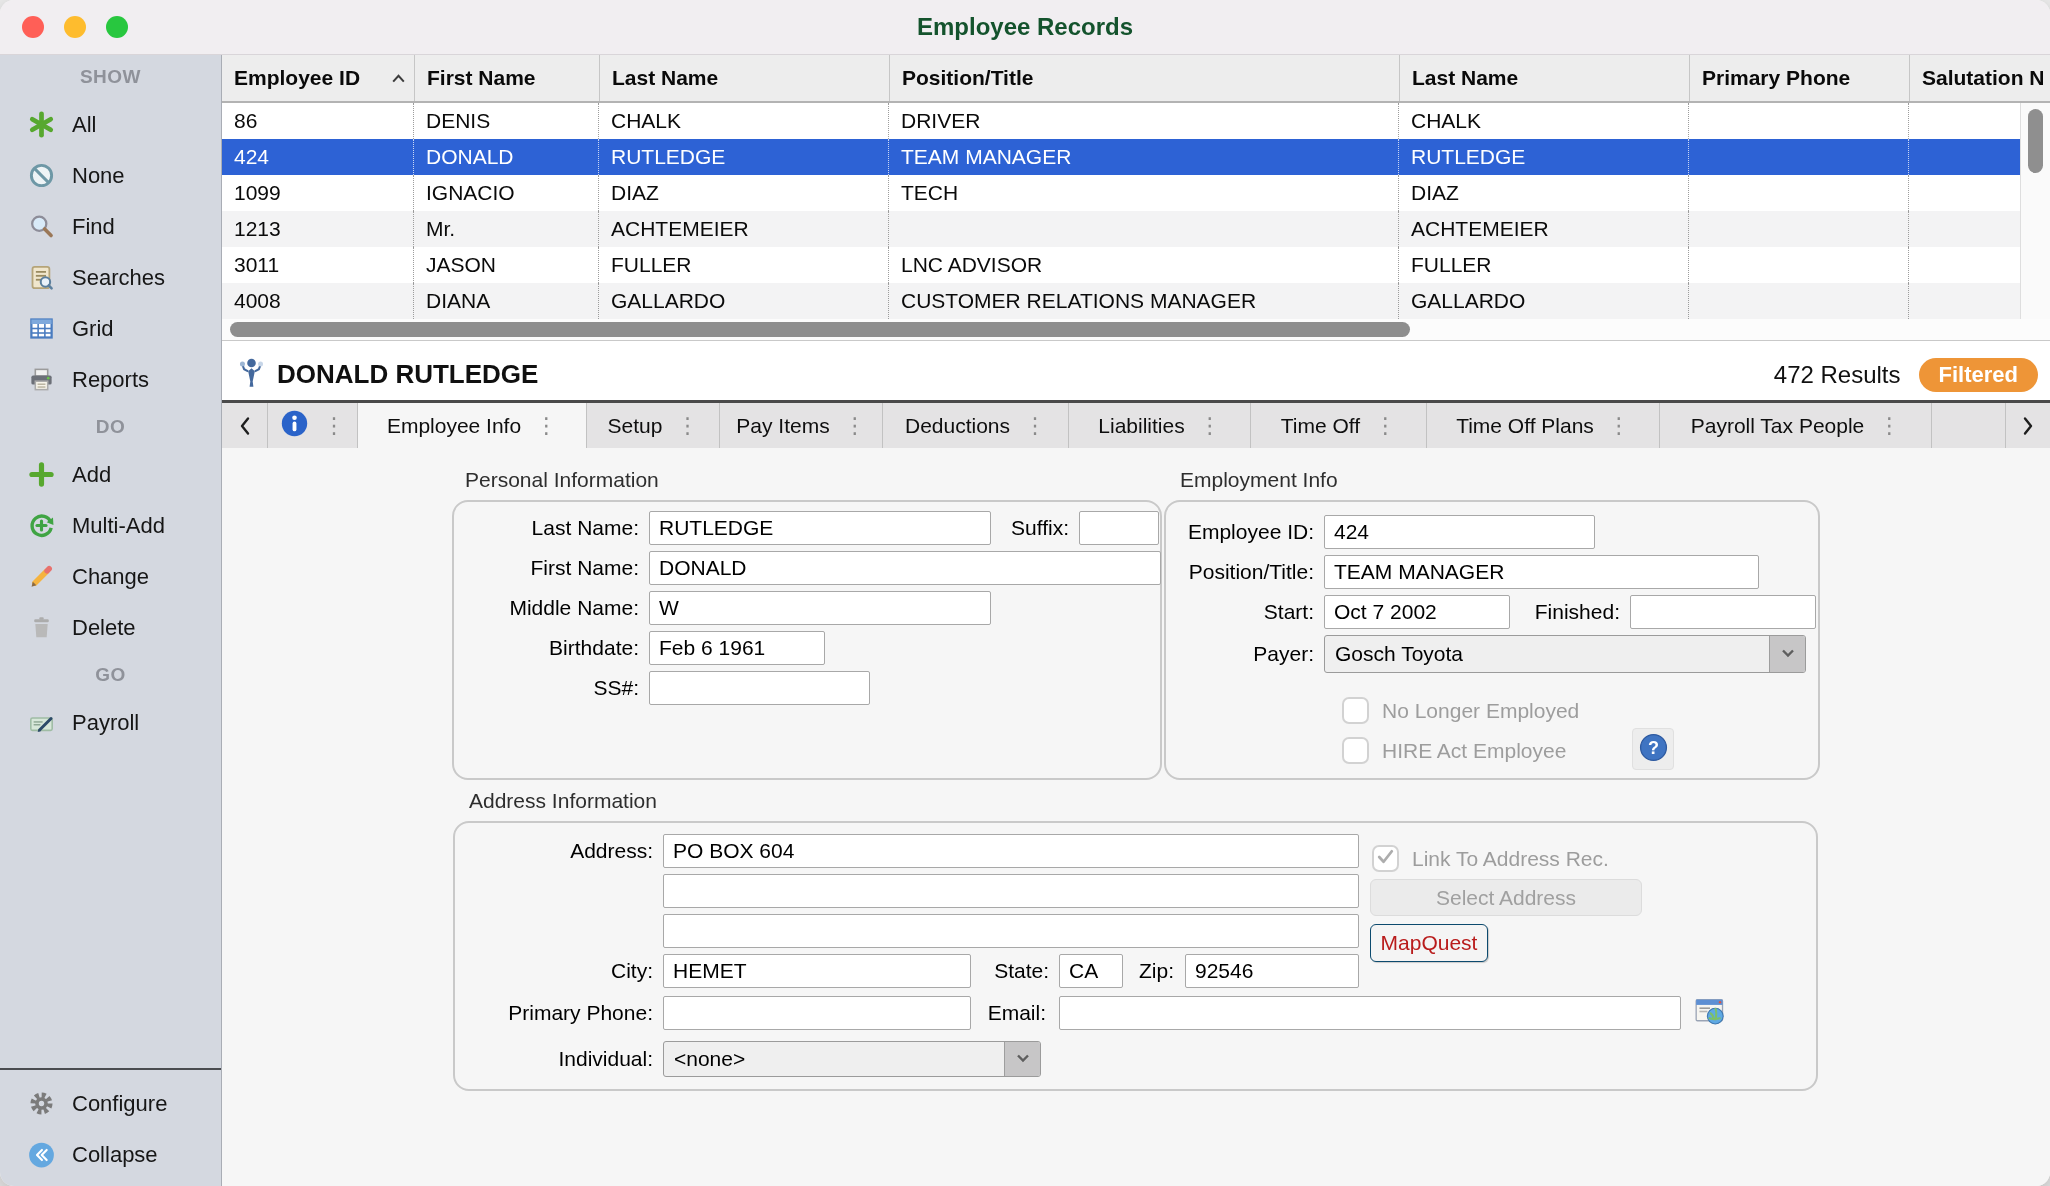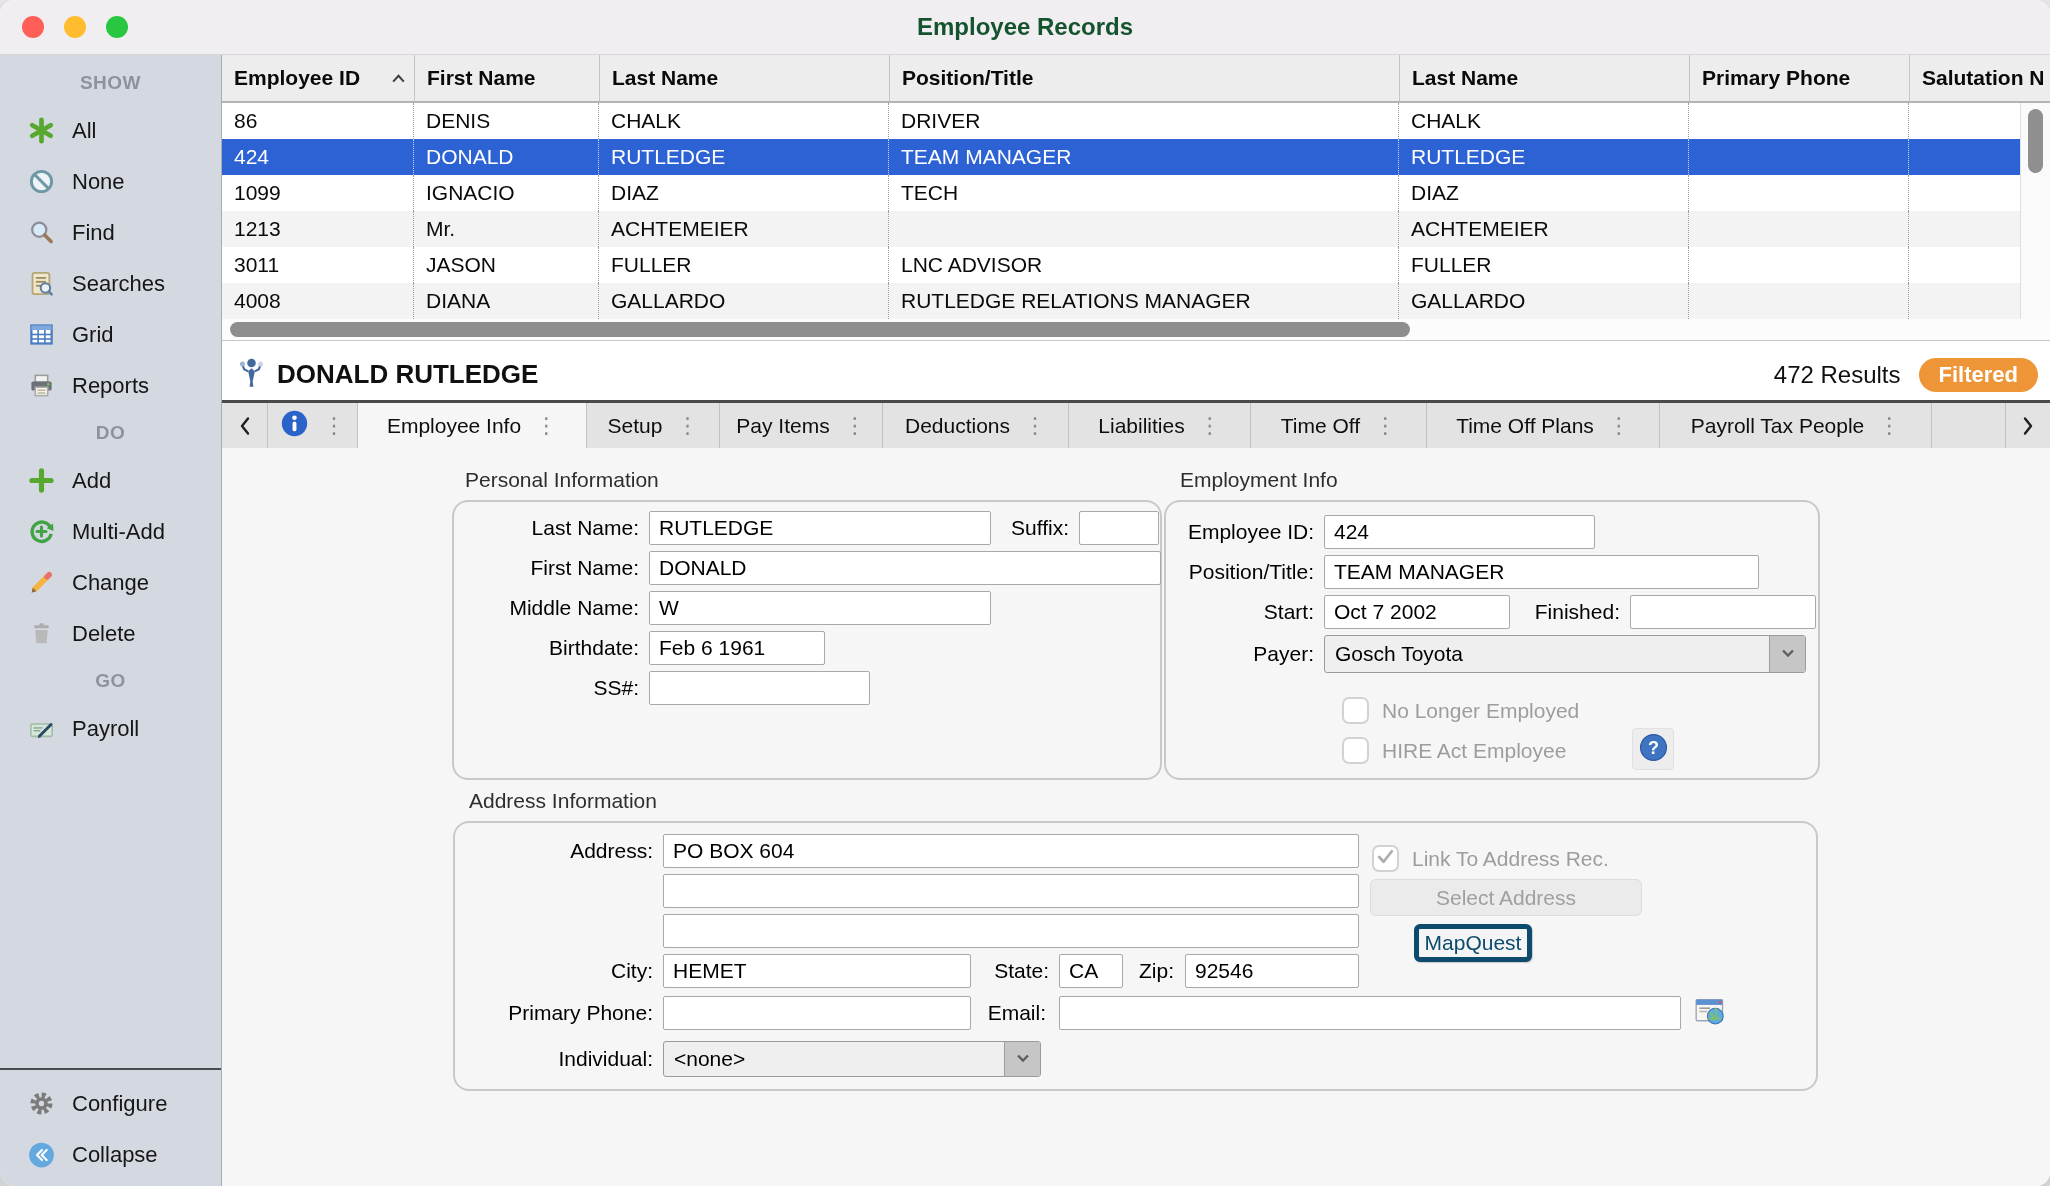--- a/index.html
+++ b/index.html
@@ -16,21 +16,21 @@
   .light { width:22px; height:22px; border-radius:50%; }
   .light.red { background:#FF5F57; } .light.yellow { background:#FEBC2E; } .light.green { background:#28C73F; }
   .win-title { position:absolute; left:0; right:0; text-align:center; font-weight:bold;
                font-size:24px; color:#14532d; }
 
   
   .app-body { display:flex; height:1131px; }
 
   
   .sidebar { width:222px; background:#D4D8E0; border-right:1px solid #A9ADB5;
-             display:flex; flex-direction:column; padding-top:6px; }
+             display:flex; flex-direction:column; }
   .side-header { height:44px; display:flex; align-items:center; justify-content:center;
                  color:#8F929A; font-weight:bold; font-size:19px; letter-spacing:.5px; }
   .side-item { position:relative; height:51px; display:flex; align-items:center; gap:17px;
                padding-left:28px; font-size:22px; color:#161616; cursor:default; }
   .side-item .ic { width:27px; display:flex; justify-content:center; flex:0 0 27px; }
   .sel-ring { position:absolute; left:2px; right:2px; top:-3px; bottom:-3px;
               border:4px solid #4B93E0; border-radius:10px; pointer-events:none; }
   .side-footer { margin-top:auto; border-top:2px solid #4A4C50; padding:8px 0 6px; }
 
   
@@ -87,21 +87,21 @@
          font-family:inherit; font-size:21px; color:#000; padding:0 9px; outline:none; }
   .dd { position:absolute; display:flex; background:#EFEFEF; border:1px solid #9B9B9B; border-radius:3px; overflow:hidden; }
   .dd-text { flex:1; padding:0 10px; font-size:21px; display:flex; align-items:center; }
   .dd-btn { width:36px; background:#C7C6C7; border-left:1px solid #9E9E9E; display:flex; align-items:center; justify-content:center; }
   .cb { position:absolute; width:27px; height:27px; background:#fff; border:2px solid #D2D2D2; border-radius:7px;
         display:flex; align-items:center; justify-content:center; }
   .cb-lab { position:absolute; font-size:21px; color:#9D9D9D; line-height:28px; text-align:right; }
   .btn { position:absolute; font-family:inherit; font-size:21px; border-radius:6px; display:flex;
          align-items:center; justify-content:center; }
   .btn-disabled { background:#EBEBEB; color:#A0A0A0; border:1px solid #DCDCDC; }
-  .btn-normal { background:#F4F4F4; color:#0c4a6e; border:5px solid #0c4a6e; box-shadow:1px 1px 1px rgba(0,0,0,.18);margin-left:44px; }
+  .btn-normal { background:#F4F4F4; color:#b91c1c; border:1px solid #0c4a6e; box-shadow:1px 1px 1px rgba(0,0,0,.18); }
   .help-wrap { position:absolute; width:42px; height:42px; background:#EDEDED; border:1px solid #E0E0E0;
                border-radius:4px; display:flex; align-items:center; justify-content:center; }
   .icon-btn { position:absolute; background:none; border:none; display:flex; align-items:center; justify-content:center; }
 </style>
 </head>
 <body>
 
 <div class="window">
 
   <div class="titlebar">
@@ -361,21 +361,21 @@
                 <div class="td c2">FULLER</div>
                 <div class="td c3">LNC ADVISOR</div>
                 <div class="td c4">FULLER</div>
                 <div class="td c5"></div>
                 <div class="td c6"></div>
             </div>
             <div class="tr alt">
               <div class="td c0">4008</div>
                 <div class="td c1">DIANA</div>
                 <div class="td c2">GALLARDO</div>
-                <div class="td c3">RUTLEDGE RELATIONS MANAGER</div>
+                <div class="td c3">CUSTOMER RELATIONS MANAGER</div>
                 <div class="td c4">GALLARDO</div>
                 <div class="td c5"></div>
                 <div class="td c6"></div>
             </div>
           </div>
           <div class="vscroll">
             <div class="vthumb"></div>
           </div>
         </div>
 

